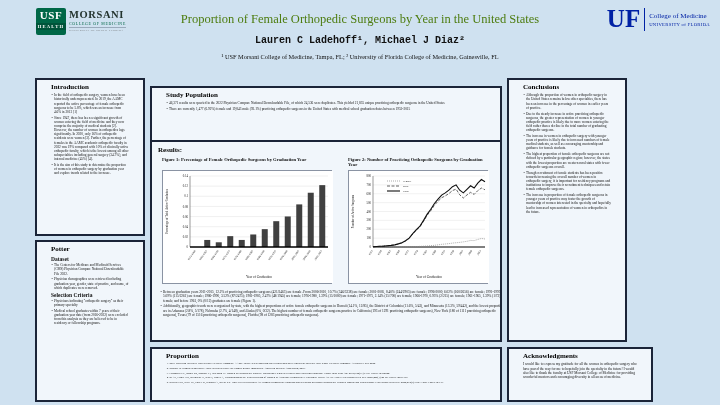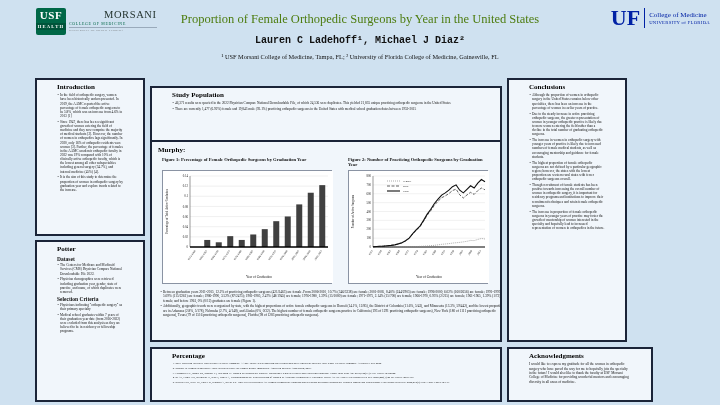--- a/index.html
+++ b/index.html
@@ -8,29 +8,29 @@
   
   .title-block{position:absolute;left:140px;right:140px;top:13px;text-align:center;}
   .poster-title{font-size:12.5px;color:#4d7c0f;line-height:1.1;}
   .poster-authors{font-size:10px;font-weight:bold;margin-top:8px;font-family:Liberation Mono, monospace;}
   .poster-affiliations{font-size:6.3px;margin-top:7px;}
   .usf-logo{position:absolute;left:36px;top:8px;display:flex;gap:3px;align-items:flex-start;}
   .usf-mark{width:30px;height:27px;background:#006747;color:#fff;text-align:center;font-weight:bold;border-radius:2px;}
   .usf-abbr{font-size:11px;display:block;line-height:15px;letter-spacing:0.5px;}
   .usf-health{font-size:4.6px;display:block;letter-spacing:1.2px;background:#00543a;padding:1px 0;}
   .usf-text{padding-top:2px;}
-  .morsani{font-size:10.5px;font-weight:normal;color:#24342f;letter-spacing:0.6px;line-height:1;margin-left:35px;}
+  .morsani{font-size:10.5px;font-weight:bold;color:#24342f;letter-spacing:0.6px;line-height:1;}
   .usf-sub{font-size:3.9px;color:#006747;letter-spacing:0.7px;margin-top:1px;}
   .usf-sub2{font-size:2.8px;color:#666;border-top:0.5px solid #9ab;margin-top:1.5px;padding-top:1px;letter-spacing:0.4px;}
   .uf-logo{position:absolute;right:10px;top:8px;display:flex;align-items:center;gap:4px;}
-  .uf-mark{font-size:22px;font-weight:bold;color:#0021A5;line-height:0.9;border-right:1.3px solid #0021A5;padding-right:4px;}
+  .uf-mark{font-size:25px;font-weight:bold;color:#0021A5;line-height:0.9;border-right:1.3px solid #0021A5;padding-right:4px;}
   .uf-com{font-size:7px;color:#0021A5;}
   .uf-univ{font-size:4.7px;color:#0021A5;letter-spacing:0.3px;margin-top:1.5px;}
   
-  .box{position:absolute;background:#f1f6fb;border:2px solid #1b2438;box-sizing:border-box;overflow:hidden;padding:3px 20px;}
+  .box{position:absolute;background:#f1f6fb;border:2px solid #1b2438;box-sizing:border-box;overflow:hidden;padding:3px 14px;}
   .box h2{font-size:7px;margin:0 0 2px 0;font-weight:bold;color:#000;}
   .intro-box{left:35px;top:78px;width:110px;height:158px;}
   .methods-box{left:35px;top:240px;width:110px;height:162px;}
   .study-box{left:150px;top:86px;width:352px;height:57px;}
   .results-box{left:150px;top:140px;width:352px;height:202px;padding:0;}
   .references-box{left:150px;top:347px;width:352px;height:55px;}
   .conclusions-box{left:507px;top:78px;width:120px;height:264px;}
   .ack-box{left:507px;top:347px;width:146px;height:55px;}
   
   .shrink50{transform:scale(0.5);transform-origin:0 0;width:200%;}
@@ -116,21 +116,21 @@
     <h2>Study Population</h2>
     <div class="shrink50">
       <ul>
           <li>46,371 results were queried in the 2022 Physician Compare National Downloadable File, of which 24,536 were duplicates. This yielded 21,835 unique practicing orthopedic surgeons in the United States</li>
           <li>There are currently 1,477 (6.92%) female and 19,843 male (93.1%) practicing orthopedic surgeons in the United States with medical school graduation dates between 1953-2015</li>
         </ul>
     </div>
   </section>
 
   <section class="box results-box">
-    <h2 class="results-heading">Murphy:</h2>
+    <h2 class="results-heading">Results:</h2>
 
     <div class="figure fig1">
       <div class="fig-title-wrap">
         <div class="fig-title shrink50">Figure 1: Percentage of Female Orthopedic Surgeons by Graduation Year</div>
       </div>
       <div class="fig-svg">
           <svg width="170" height="112" viewBox="0 0 170 112">
             <rect x="0" y="0" width="170" height="112" fill="#ffffff"></rect>
             <text x="25" y="77.1" font-size="3" text-anchor="end" fill="#222">0</text>
             <line x1="27" y1="65.85714285714286" x2="165" y2="65.85714285714286" stroke="#d9d9d9" stroke-width="0.4"></line>
@@ -234,21 +234,21 @@
 
     <div class="results-bullets shrink50">
       <ul>
           <li>Between graduation years 2011-2015, 12.2% of practicing orthopedic surgeons (421/3463) are female. From 2006-2010, 10.7% (346/3238) are female; 2001-2005, 8.40% (244/2905) are female; 1996-2000, 6.02% (160/2656) are female; 1991-1995, 5.09% (115/2261) are female; 1986-1990, 3.52% (87/2475); 1981-1985, 2.47% (48/1945) are female; 1976-1980, 1.39% (15/1080) are female; 1971-1975, 2.14% (15/700) are female; 1966-1970, 0.93% (2/215) are female; 1961-1965, 1.39% (1/72) are female; and before 1961, 0% (0/12) graduates are female (Figure 1).</li>
           <li>Additionally, geographic trends were reorganized by state, with the highest proportions of active female orthopedic surgeons in Hawaii (14.1%, 12/85), the District of Columbia (11.6%, 5/43), and Minnesota (13.3%, 59/442), and the lowest proportions are in Arkansas (2.8%, 5/178), Nebraska (2.7%, 4/148), and Alaska (0%, 0/32). The highest number of female orthopedic surgeons practice in California (193 of 1291 practicing orthopedic surgeons), New York (180 of 1111 practicing orthopedic surgeons), Texas (79 of 1516 practicing orthopedic surgeons), Florida (98 of 1283 practicing orthopedic surgeons).</li>
         </ul>
     </div>
   </section>
 
   <section class="box references-box">
-    <h2>Percentage</h2>
+    <h2>Proportion</h2>
     <div class="shrink40">
       <ol>
           <li>1. 2019 Physician Specialty Data Report Executive Summary. AAMC. https://www.aamc.org/data-reports/data/2019-physician-specialty-data-report-executive-summary. Accessed 9 July 2022.</li>
           <li>2. Murphy B. Women in medicine: These specialties have the biggest gender imbalances. American Medical Association; 2021.</li>
           <li>3. Chambers CC, Ihnow SB, Monroe EJ, Suleiman LI. Women in Orthopaedic Surgery: Population Trends in Trainees and Practicing Surgeons. J Bone Joint Surg Am. 2018;100(17):e116. PMID 30180044.</li>
           <li>4. Bi AS, Fisher ND, Bletnitsky N, Rao N, Egol KA, Karamitopoulos M. Representation of Women in Academic Orthopaedic Leadership: Where Are We Now? Clin Orthop Relat Res. 2022;480(1):45-56. PMID 34077399.</li>
           <li>5. Rynecki ND, Krell ES, Potter JS, Ranpura A, Beebe KS. How Well Represented Are Women Orthopaedic Surgeons and Residents on Major Orthopaedic Editorial Boards and Publications? Clin Orthop Relat Res. 2020;478(7):1563-1568. PMC9343171.</li>
         </ol>
     </div>
   </section>

